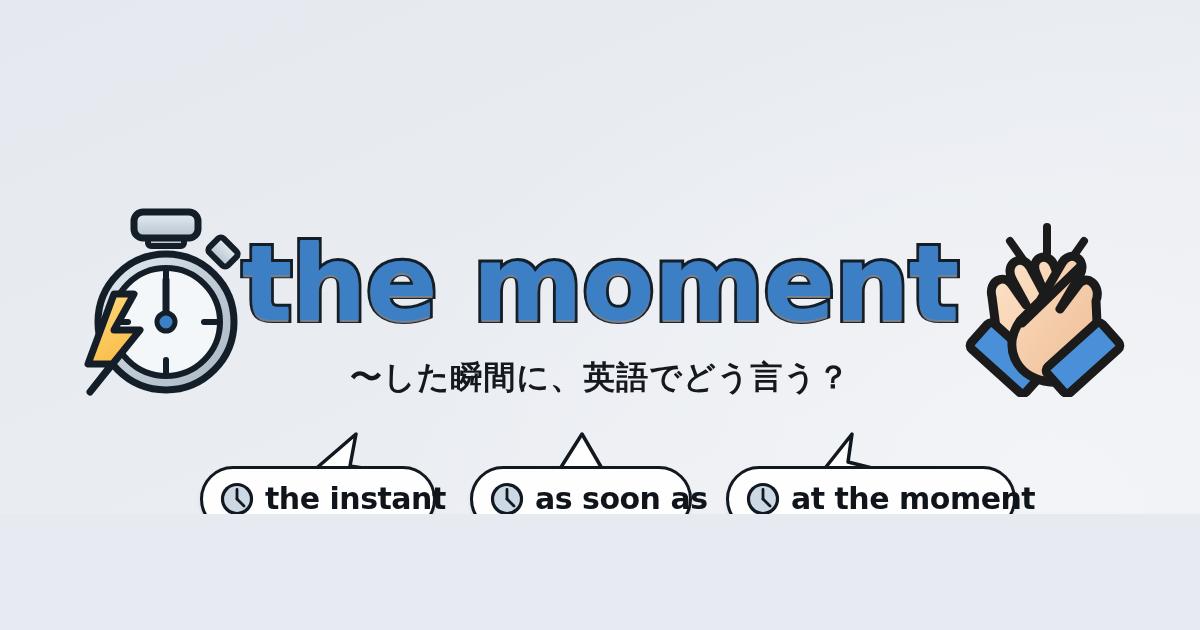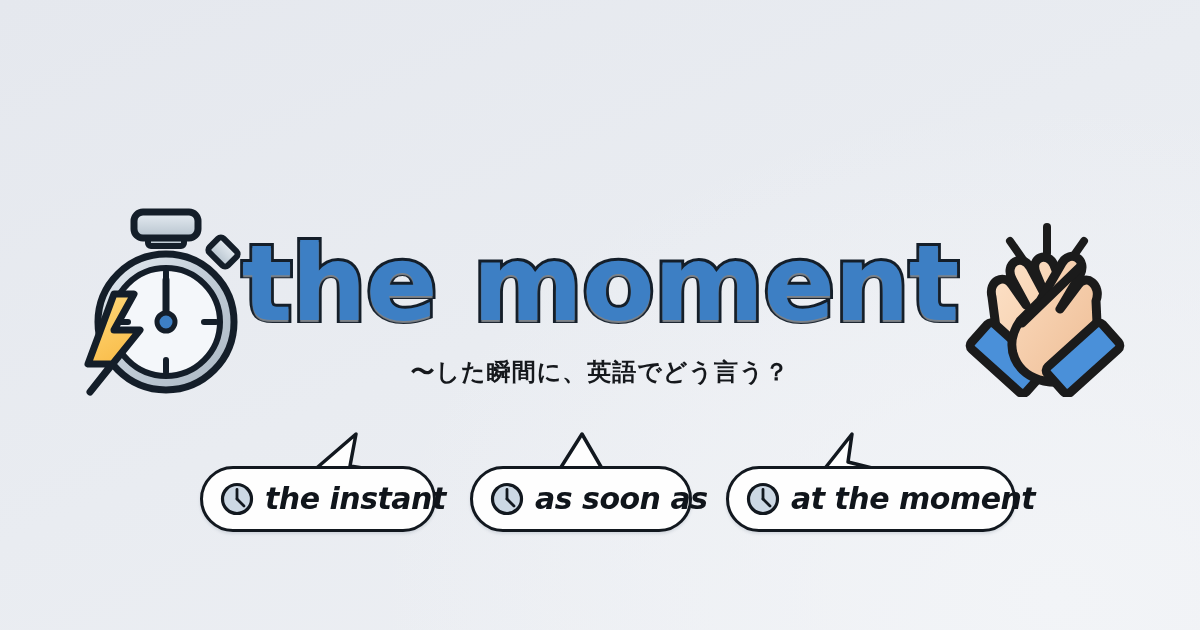--- a/index.html
+++ b/index.html
@@ -10,21 +10,21 @@
     overflow:hidden;
   }
 
   body {
     font-family:"Liberation Sans", sans-serif;
     background:#e7eaf0;
   }
 
   #canvas {
     position:relative;
-    width:1200px; height:630px;
+    width:1200px; height:514px;
     background:
       radial-gradient(ellipse 1100px 800px at 88% 95%, #f2f4f7 0%, rgba(242,244,247,0) 62%),
       linear-gradient(157deg, #e5e8ee 0%, #e9ecf1 48%, #eef0f4 100%);
     overflow:hidden;
   }
 
   
   #stopwatch {
     position:absolute;
     left:68px; top:206px;
@@ -56,21 +56,21 @@
   #subtitle-wrap {
     position:absolute;
     left:0; top:359px;
     width:1200px;
     text-align:center;
   }
   #subtitle {
     display:inline-block;
     font-family:"DejaVu Sans", sans-serif;
     font-weight:bold;
-    font-size:24px;
+    font-size:32px;
     line-height:1.15;
     letter-spacing:1px;
     color:#15181c;
   }
 
   
   #clap {
     position:absolute;
     left:948px; top:205px;
     width:192px; height:192px;
@@ -87,21 +87,20 @@
     top:34px;
     height:66px;
     background:#fefefe;
     border:3.5px solid #12181f;
     border-radius:40px;
     display:flex;
     align-items:center;
     gap:10px;
     padding:0 22px 0 16px;
     box-shadow:0 2px 3px rgba(120,130,150,.22);
-    font-style:italic;
   }
   .bubble-label {
     font-family:"DejaVu Sans", sans-serif;
     font-weight:bold;
     font-size:30px;
     letter-spacing:-0.5px;
     color:#10151b;
     white-space:nowrap;
     line-height:1;
     margin-top:-1px;

